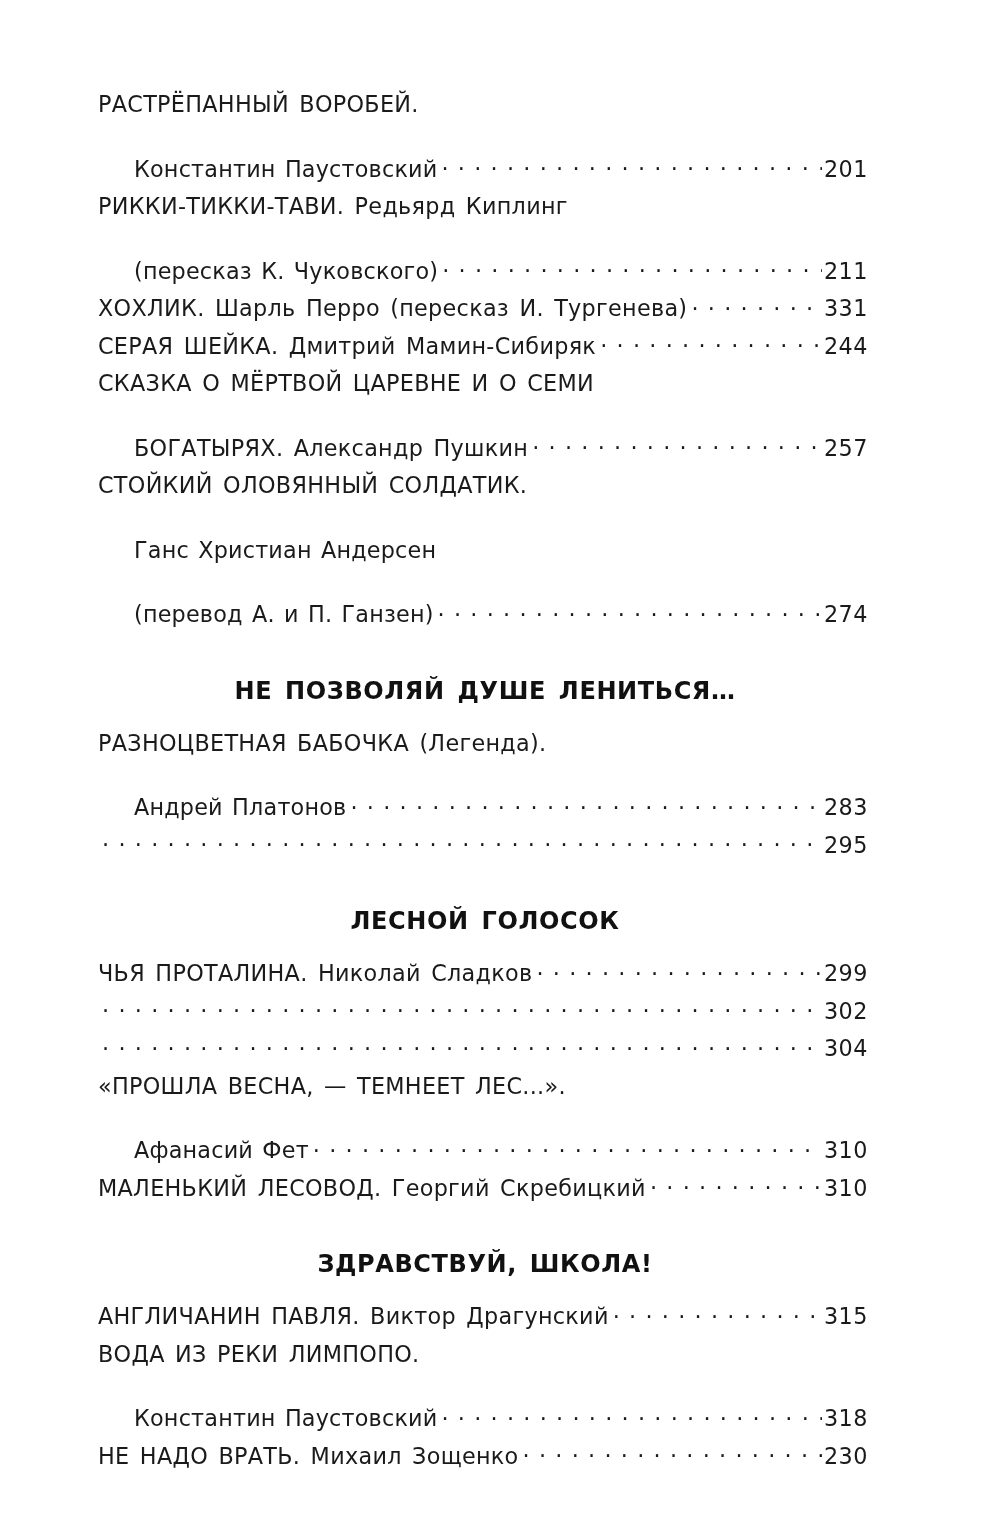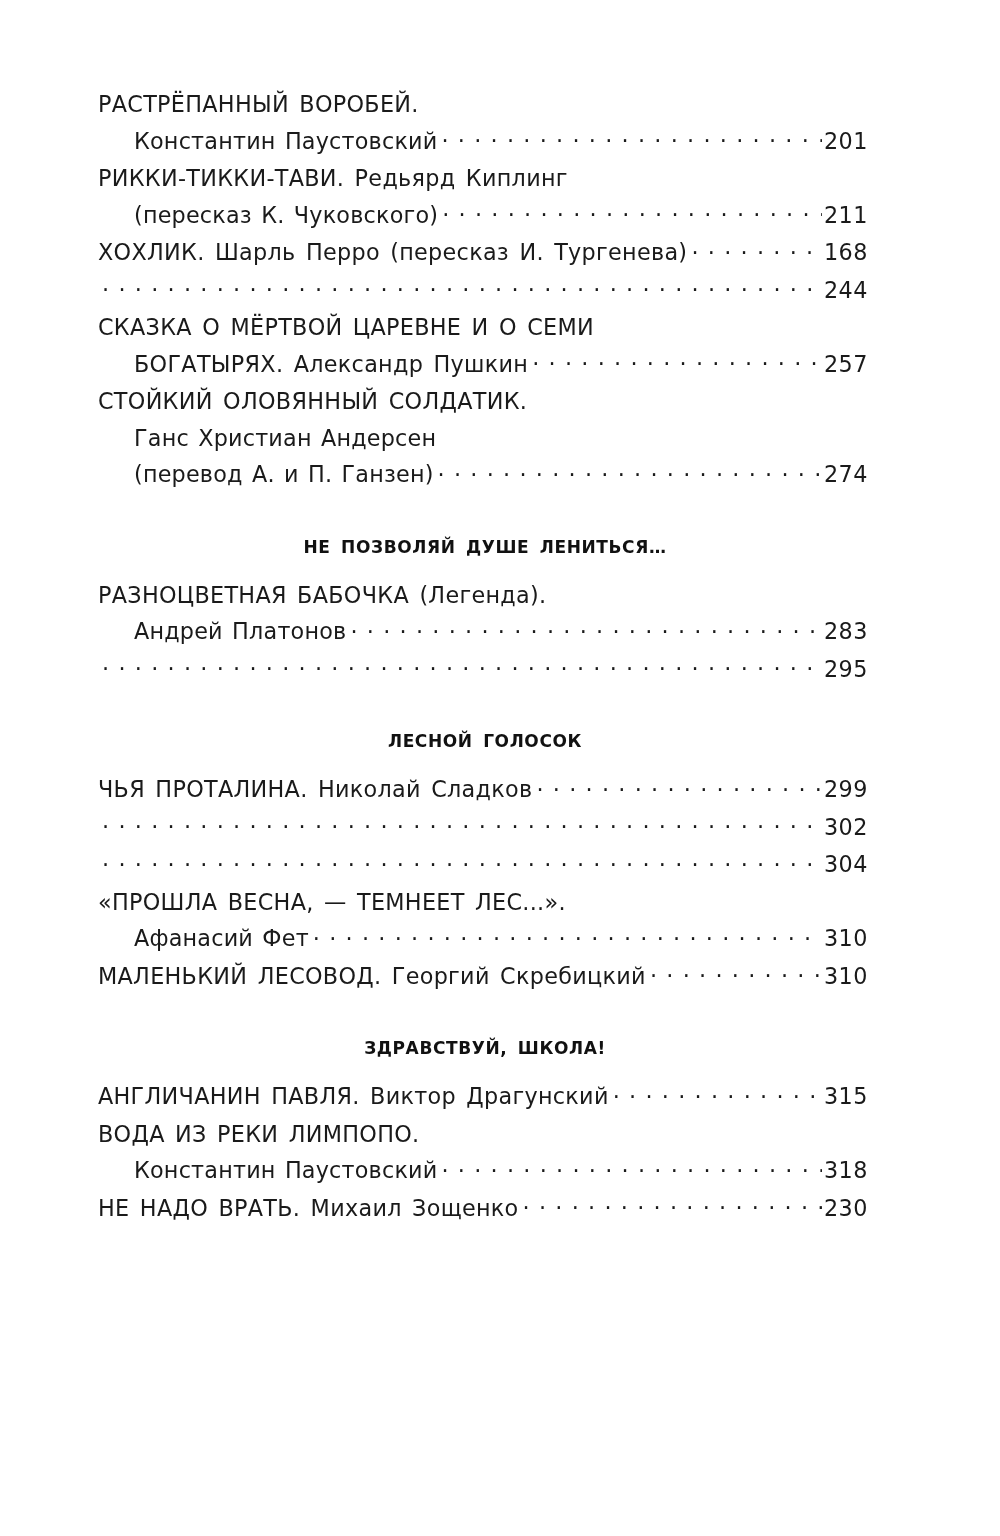--- a/index.html
+++ b/index.html
@@ -21,39 +21,40 @@
     box-sizing: border-box;
     padding: 86px 128px 0 98px;
   }
   .toc {
     width: 100%;
   }
   
   .section-heading {
     text-align: center;
     font-weight: bold;
-    font-size: 17px;
+    font-size: 24px;
     letter-spacing: 0.6px;
     word-spacing: 4px;
     margin: 44px 0 20px 0;
     color: #111;
   }
   
   .entry {
     margin-bottom: 1px;
   }
   .line {
     display: flex;
     align-items: baseline;
     font-size: 22.3px;
     line-height: 36.5px;
     white-space: nowrap;
   }
   .line.indent {
     padding-left: 36px;
+    margin-top: 28px;
   }
   .txt {
     flex: 0 0 auto;
   }
   .caps {
     letter-spacing: 0.3px;
     word-spacing: 3px;
   }
   .author {
     letter-spacing: 0.2px;
@@ -110,25 +111,26 @@
         <div class="line indent">
           <span class="txt author">(пересказ  К.  Чуковского)</span>
           <span class="leader"></span>
           <span class="page-num">211</span>
         </div>
       </div>
       <div class="entry">
         <div class="line">
           <span class="txt caps">ХОХЛИК.  Шарль  Перро  (пересказ  И.  Тургенева)</span>
           <span class="leader"></span>
-          <span class="page-num">168</span>
-        </div>
-      </div>
-      <div class="entry">
-        <div class="line">
+          <span class="page-num">331</span>
+        </div>
+      </div>
+      <div class="entry">
+        <div class="line">
+          <span class="txt caps">СЕРАЯ  ШЕЙКА.  Дмитрий  Мамин-Сибиряк</span>
           <span class="leader"></span>
           <span class="page-num">244</span>
         </div>
       </div>
       <div class="entry">
         <div class="line">
           <span class="txt caps">СКАЗКА  О  МЁРТВОЙ  ЦАРЕВНЕ  И  О  СЕМИ</span>
           <span class="nolead"></span>
         </div>
         <div class="line indent">

